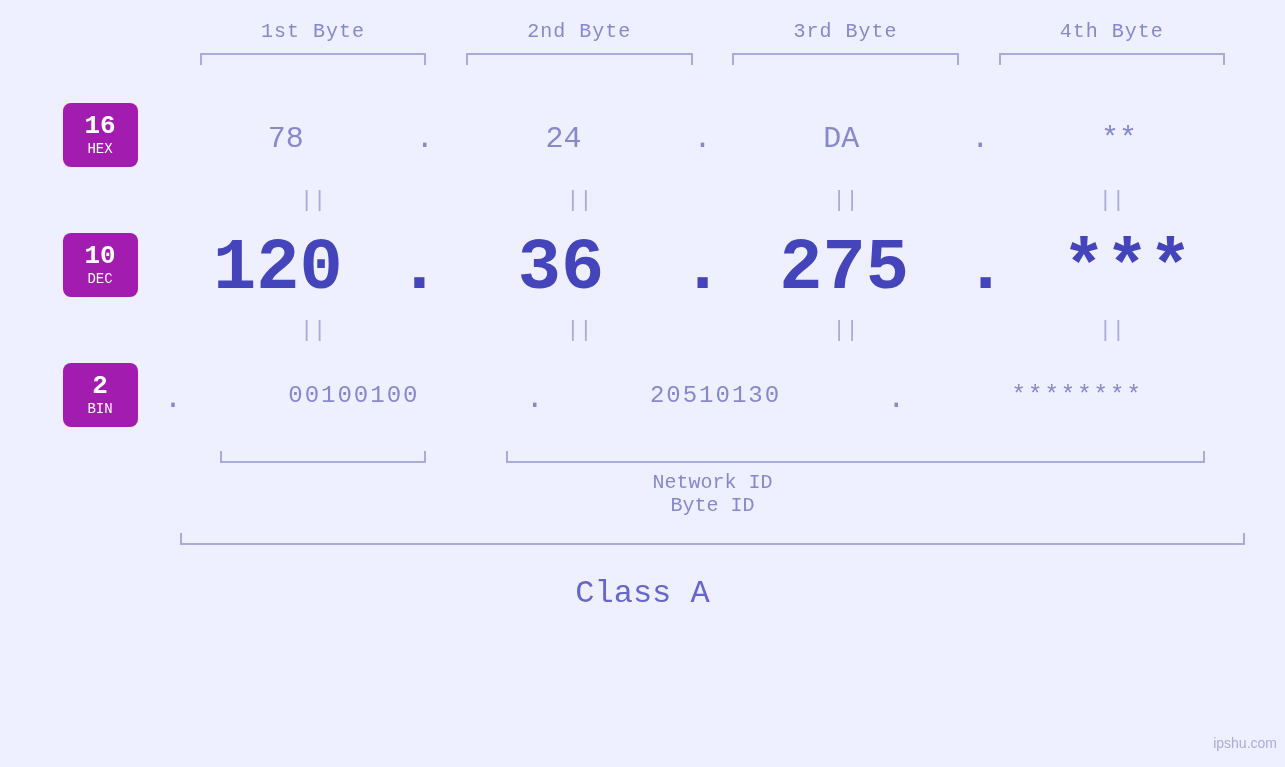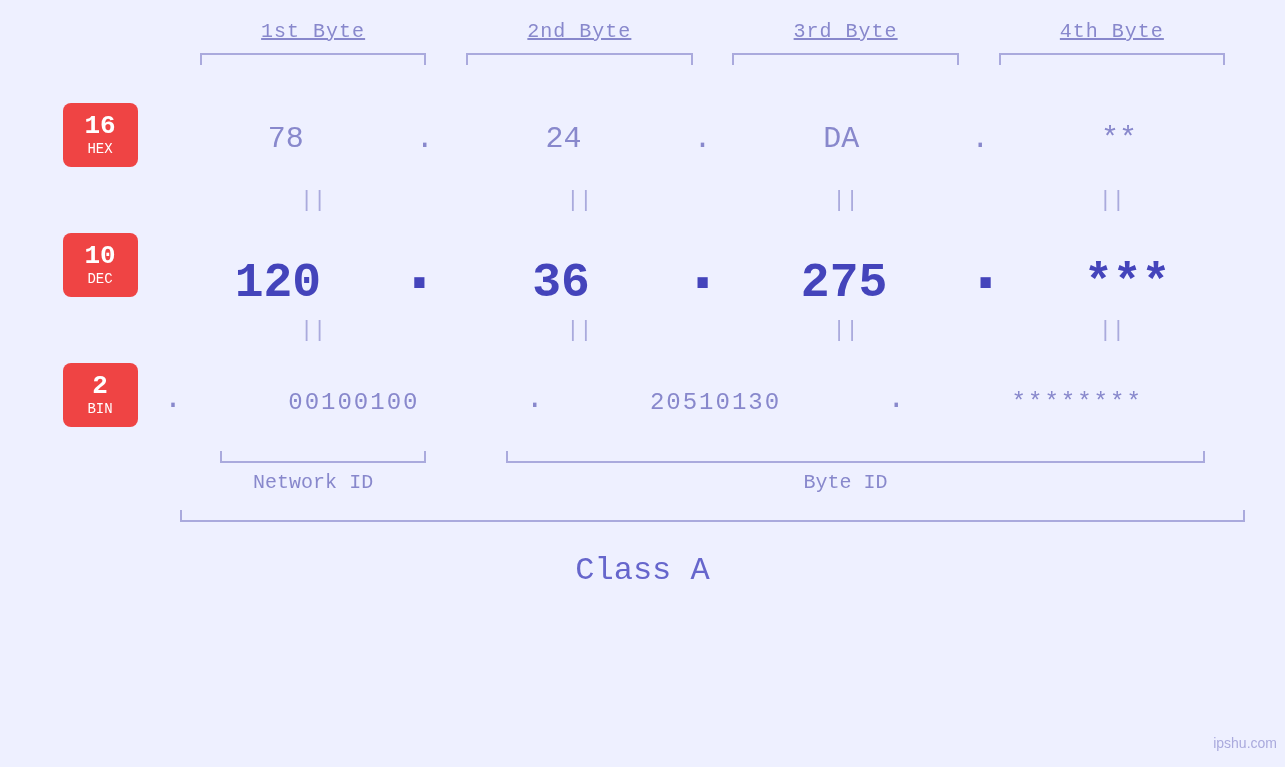--- a/index.html
+++ b/index.html
@@ -31,21 +31,20 @@
       margin-bottom: 10px;
     }
 
     .byte-header {
       flex: 1;
       text-align: center;
       color: #8888cc;
       font-size: 20px;
       font-family: 'Courier New', Courier, monospace;
       letter-spacing: 1px;
-      text-decoration: underline;
     }
 
     
     .bracket-row {
       display: flex;
       width: 100%;
       padding-left: 140px;
       margin-bottom: 20px;
     }
 
@@ -73,21 +72,21 @@
 
     .row-label {
       width: 120px;
       display: flex;
       align-items: center;
       justify-content: center;
       flex-shrink: 0;
     }
 
     .label-badge {
-      background-color: #ef4444;
+      background-color: #a21caf;
       color: white;
       border-radius: 8px;
       padding: 10px 14px;
       text-align: center;
       font-family: 'Courier New', Courier, monospace;
       min-width: 75px;
     }
 
     .label-number {
       font-size: 26px;
@@ -98,38 +97,38 @@
 
     .label-base {
       font-size: 14px;
       display: block;
       margin-top: 2px;
     }
 
     .bytes-row {
       display: flex;
       flex: 1;
-      align-items: flex-end;
+      align-items: flex-start;
       margin-top: 8px;
     }
 
     .byte-cell {
       flex: 1;
       display: flex;
       align-items: center;
       justify-content: center;
     }
 
     .byte-value {
       color: #6666cc;
       text-align: center;
     }
 
     .byte-value.large {
-      font-size: 48px;
+      font-size: 72px;
       font-weight: bold;
       color: #4444bb;
     }
 
     .byte-value.medium {
       font-size: 30px;
       color: #8888cc;
     }
 
     .byte-value.small {
@@ -154,20 +153,21 @@
       font-size: 22px;
       height: 30px;
     }
 
     
     .id-labels-row {
       display: flex;
       width: 100%;
       padding-left: 140px;
       margin-top: 8px;
+      flex-direction: column;
     }
 
     .network-id-label {
       flex: 1;
       text-align: center;
       color: #8888cc;
       font-size: 20px;
       font-family: 'Courier New', Courier, monospace;
     }
 

